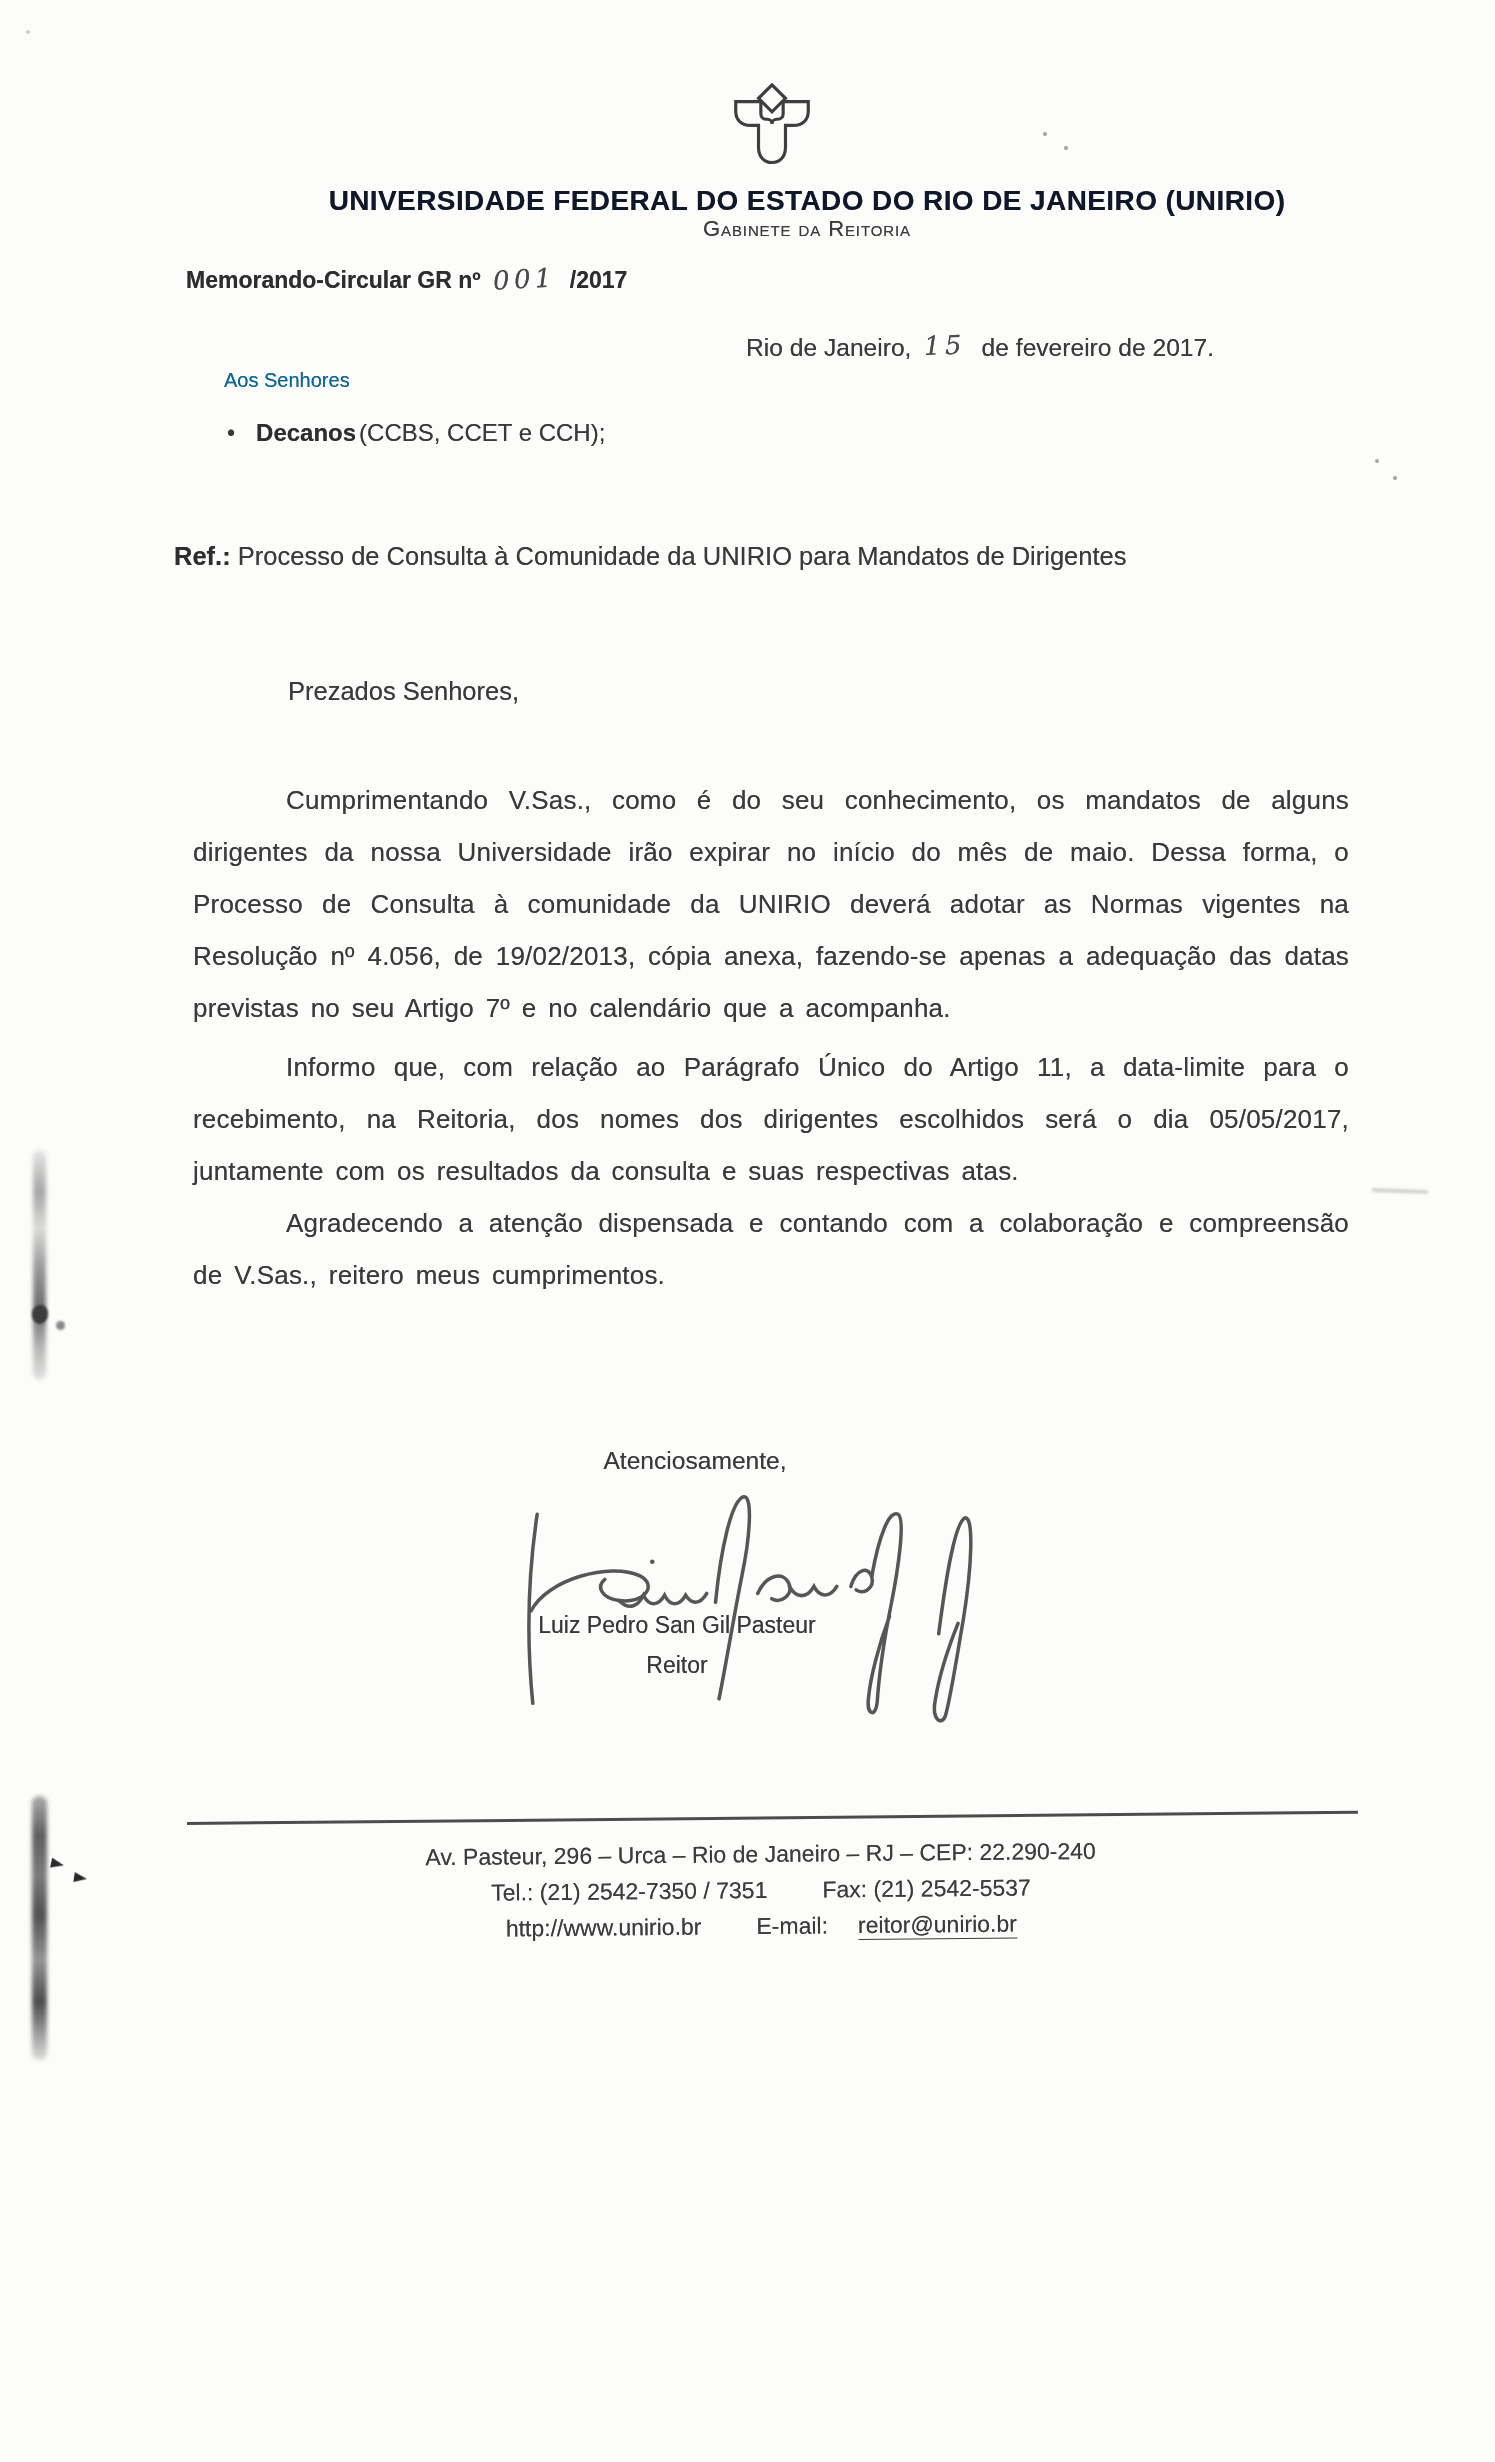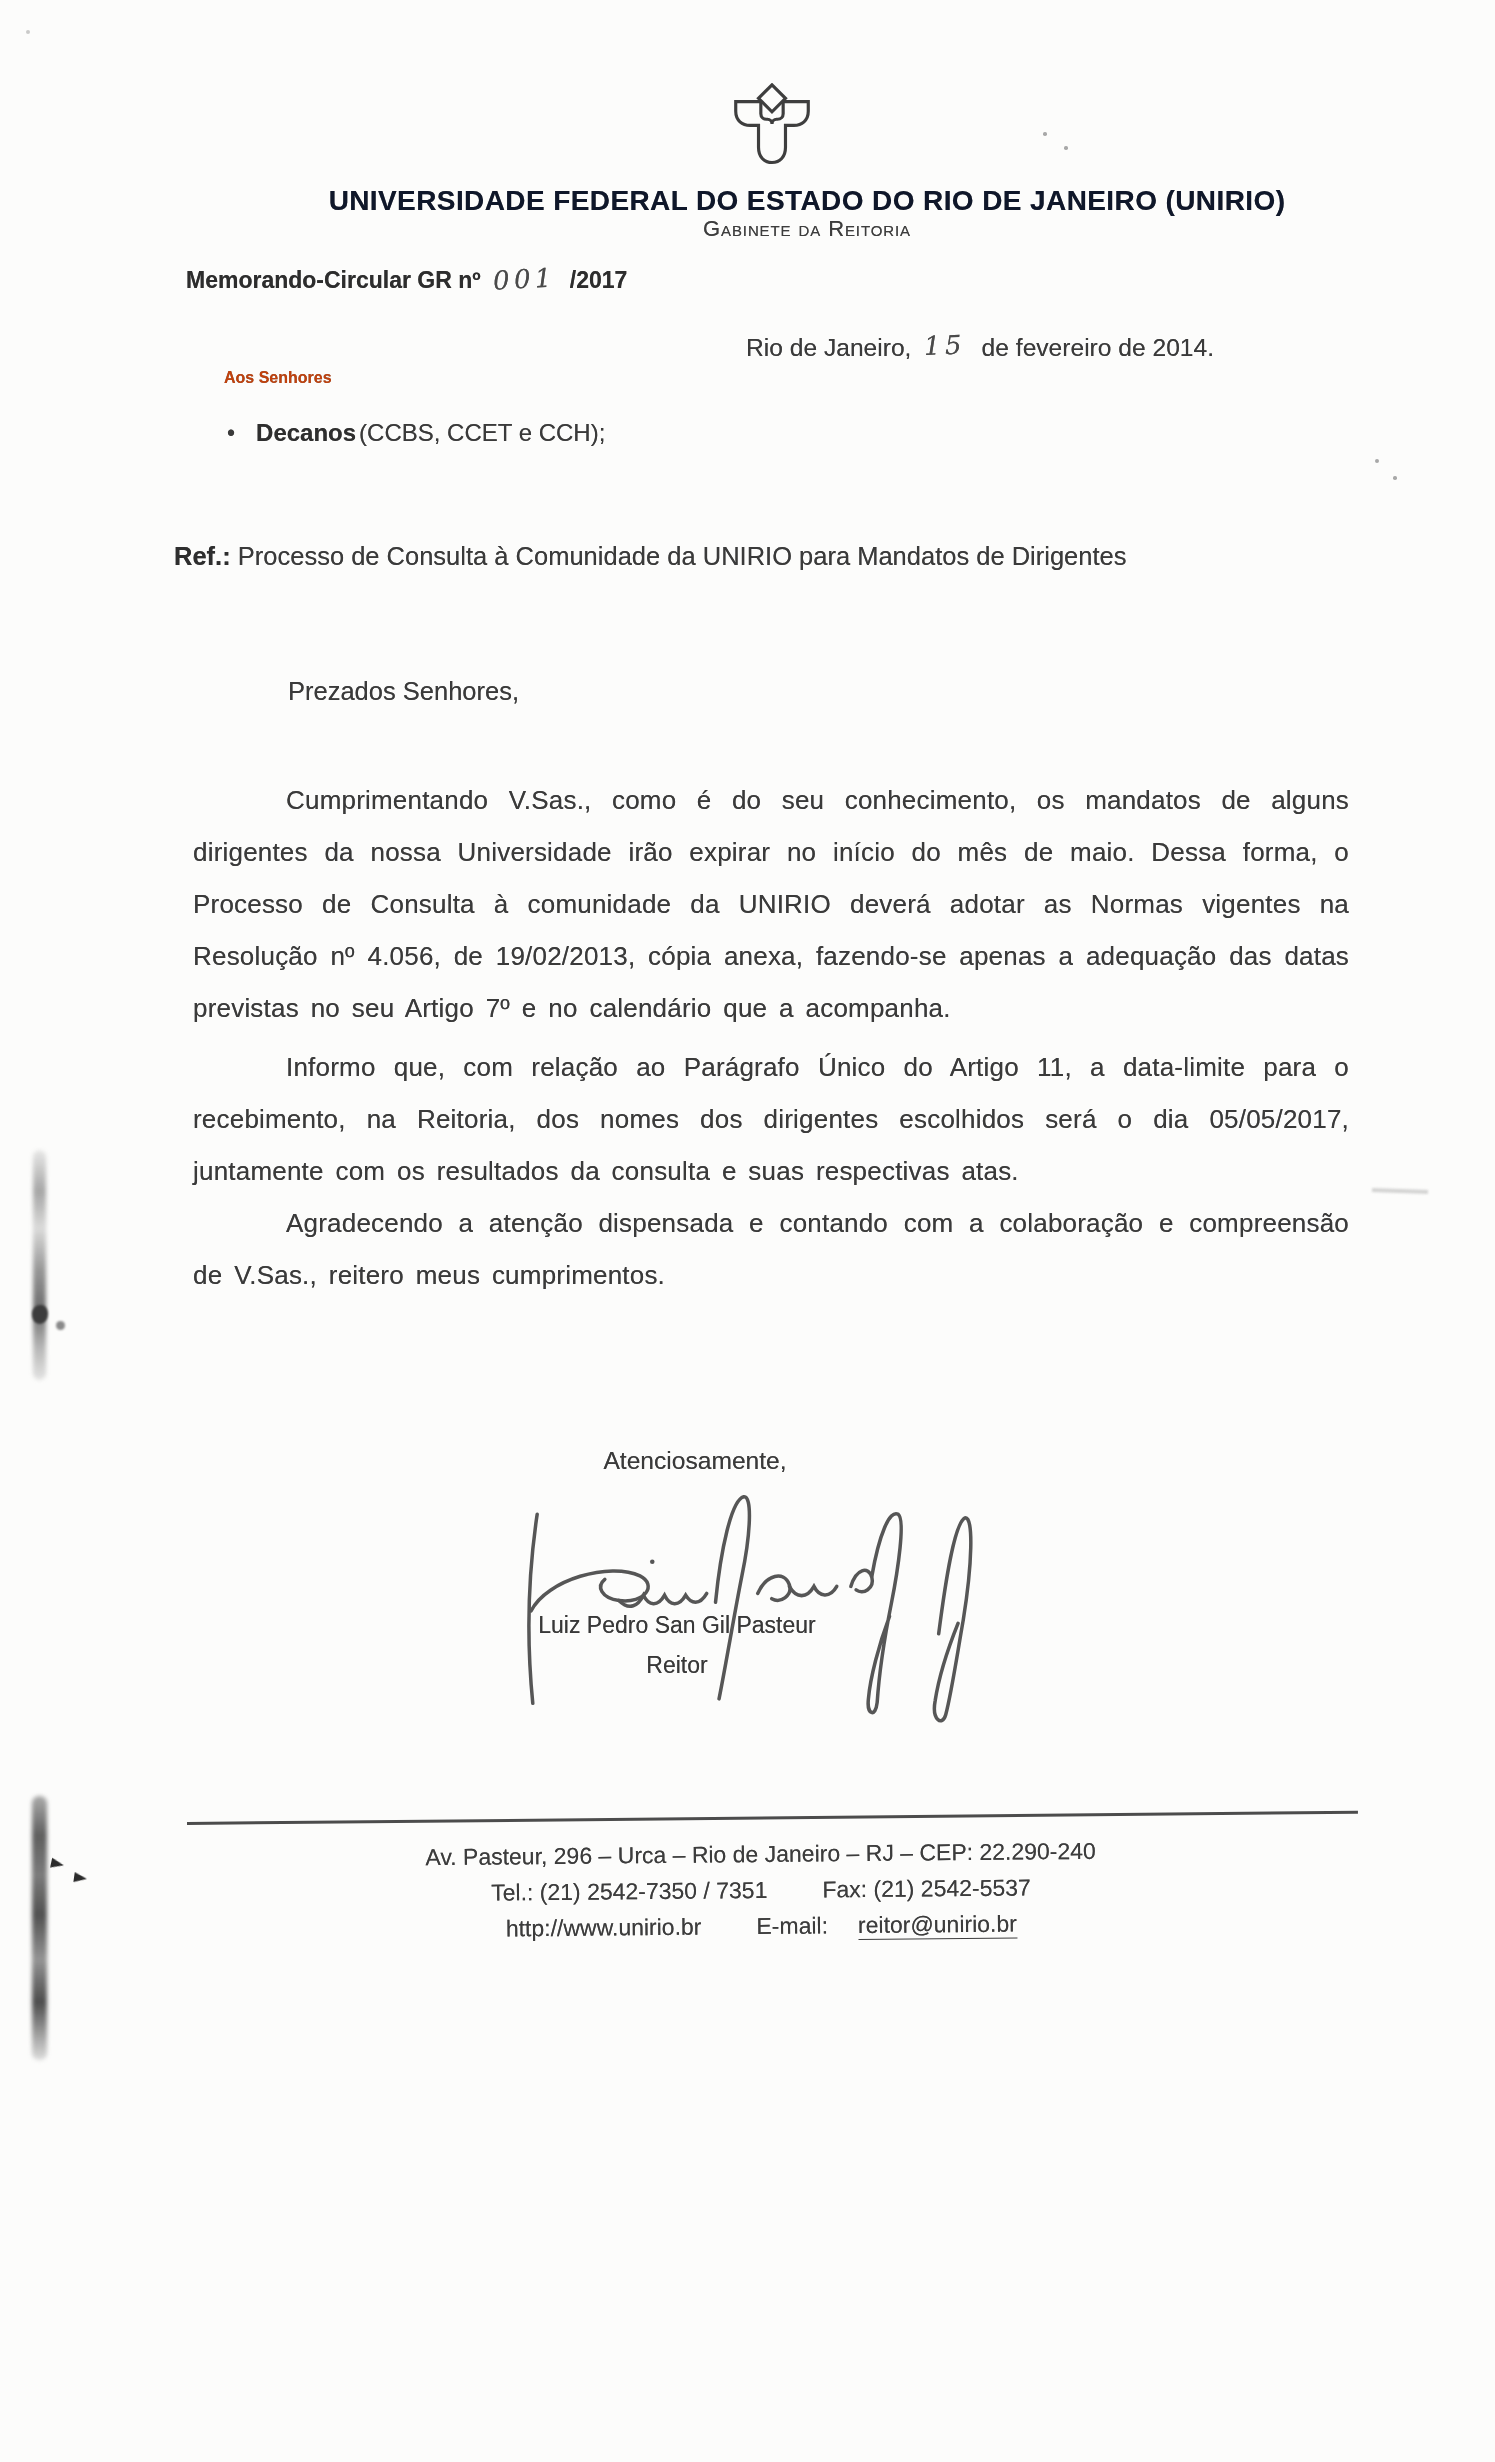--- a/index.html
+++ b/index.html
@@ -21,21 +21,21 @@
 
   
   .memo{left:186px;top:264px;font-size:23px;font-weight:bold;color:#2d2d2d;}
   .hand{font-family:"DejaVu Serif", serif;font-weight:normal;font-style:italic;
         color:#4a4a4a;display:inline-block;transform:rotate(-3deg);letter-spacing:4.4px;}
   .memo .hand{font-size:26px;margin:0 14px 0 12.3px;}
   .date{left:746px;top:332px;font-size:24.6px;}
   .date .hand{font-size:26px;margin:0 16px 0 12.3px;transform:rotate(-2deg) translateY(-1.8px);}
 
   
-  .aos{left:224px;top:369px;font-size:16px;font-weight:bold;color:#c2410c;}
+  .aos{left:224px;top:369px;font-size:20px;font-weight:normal;color:#0369a1;}
   .recip{left:227px;top:419px;font-size:24px;}
   .recip .bullet{font-size:23px;margin-right:21px;}
   .recip .b{margin-right:3px;}
 
   
   .ref{left:174px;top:536px;width:1183px;font-size:25.5px;line-height:40px;}
 
   
   .salute{left:288px;top:677px;font-size:25.5px;}
   .bodytext{left:193px;top:774px;width:1156px;font-size:26px;line-height:52px;
@@ -81,21 +81,21 @@
   <svg class="abs logo" viewBox="0 0 100 100">
     <path d="M11,20 H38 V33 C38,36.4 40.6,39 44,39 H45 C47.8,39 50,41.2 50,44 C50,41.2 52.2,39 55,39 H56 C59.4,39 62,36.4 62,33 V20 H89 V30.5 C89,40.5 82,45.5 73.5,45.5 H64.5 V69 C64.5,79.5 58.5,85.5 50,85.5 C41.5,85.5 35.5,79.5 35.5,69 V45.5 H26.5 C18,45.5 11,40.5 11,30.5 Z" fill="#fcfcfb" stroke="#3e3e3e" stroke-width="3.4"></path>
     <polygon points="50,2 64.5,16.5 50,31 35.5,16.5" fill="#fcfcfb" stroke="#3e3e3e" stroke-width="3.4"></polygon>
   </svg>
 
   <div class="abs univ scan">UNIVERSIDADE FEDERAL DO ESTADO DO RIO DE JANEIRO  (UNIRIO)</div>
   <div class="abs office scan">Gabinete da Reitoria</div>
 
   <div class="abs memo scan"><span>Memorando-Circular GR nº</span><span class="hand">001</span><span>/2017</span></div>
 
-  <div class="abs date scan"><span>Rio de Janeiro,</span><span class="hand">15</span><span>de fevereiro de 2014.</span></div>
+  <div class="abs date scan"><span>Rio de Janeiro,</span><span class="hand">15</span><span>de fevereiro de 2017.</span></div>
 
   <div class="abs aos scan">Aos Senhores</div>
 
   <div class="abs recip scan"><span class="bullet">•</span><span class="b">Decanos</span><span>(CCBS, CCET e CCH);</span></div>
 
   <div class="abs ref scan">
     <div><span class="b">Ref.:</span> <span>Processo de Consulta à Comunidade da UNIRIO para Mandatos de Dirigentes</span></div>
   </div>
 
   <div class="abs salute scan">Prezados Senhores,</div>

